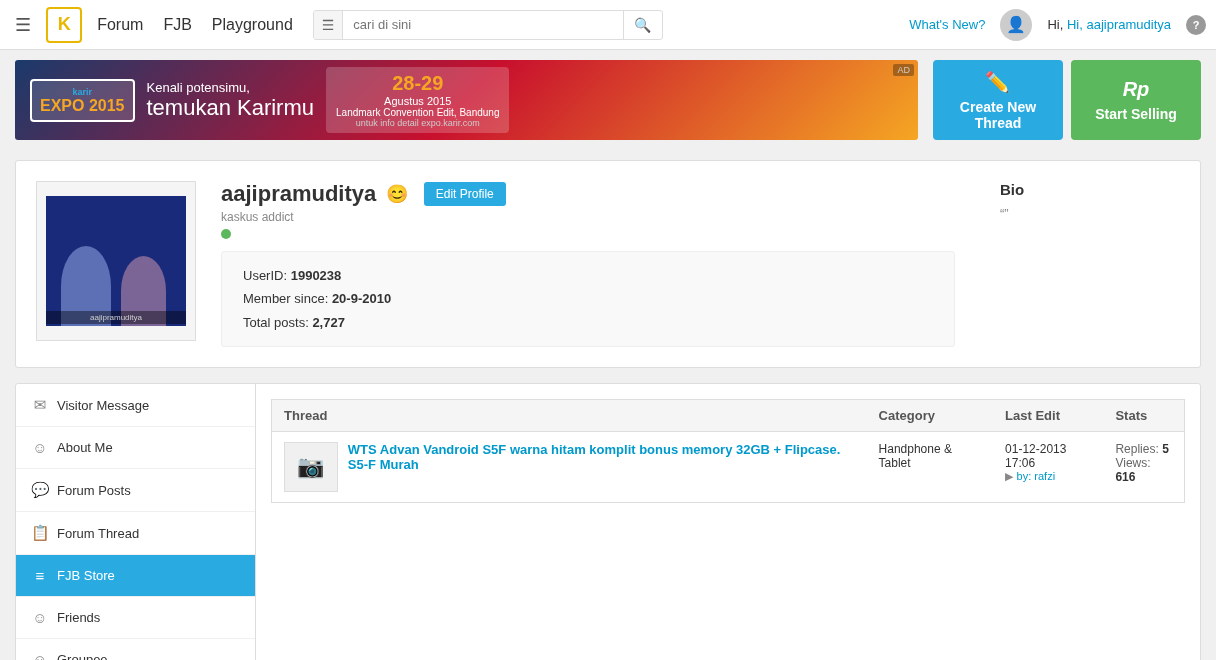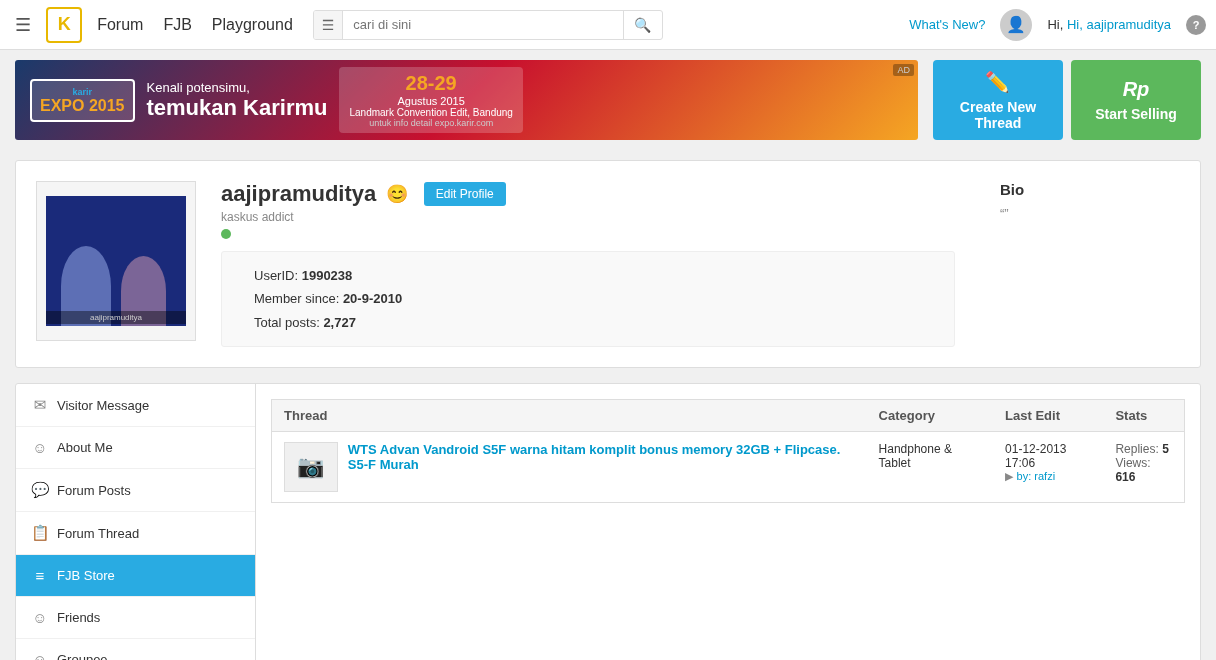--- a/index.html
+++ b/index.html
@@ -161,21 +161,21 @@
       font-size: 10px;
       font-weight: bold;
       text-align: center;
       min-width: 60px;
     }
     .banner-expo-logo .year { font-size: 16px; color: #f5a623; display: block; }
     .banner-text {
       color: #fff;
       font-size: 13px;
     }
-    .banner-text .big { font-size: 22px; font-weight: bold; display: block; }
+    .banner-text .big { font-size: 22px; font-weight: normal; display: block; }
     .banner-date-box {
       background: rgba(255,255,255,0.2);
       border-radius: 4px;
       padding: 5px 10px;
       color: #fff;
       text-align: center;
       font-size: 11px;
     }
     .banner-date-box .date { font-size: 20px; font-weight: bold; display: block; color: #f5a623; }
     .banner-ad-badge {
@@ -301,21 +301,21 @@
       width: 10px;
       height: 10px;
       background: #5cb85c;
       border-radius: 50%;
       margin-top: 5px;
     }
     .profile-stats-box {
       background: #f9f9f9;
       border: 1px solid #eee;
       border-radius: 3px;
-      padding: 12px 32px;
+      padding: 12px 21px;
       margin-top: 12px;
       font-size: 13px;
       line-height: 1.8;
     }
     .profile-stats-box strong { color: #333; }
     .bio-section {
       min-width: 200px;
       padding-left: 20px;
     }
     .bio-title {

